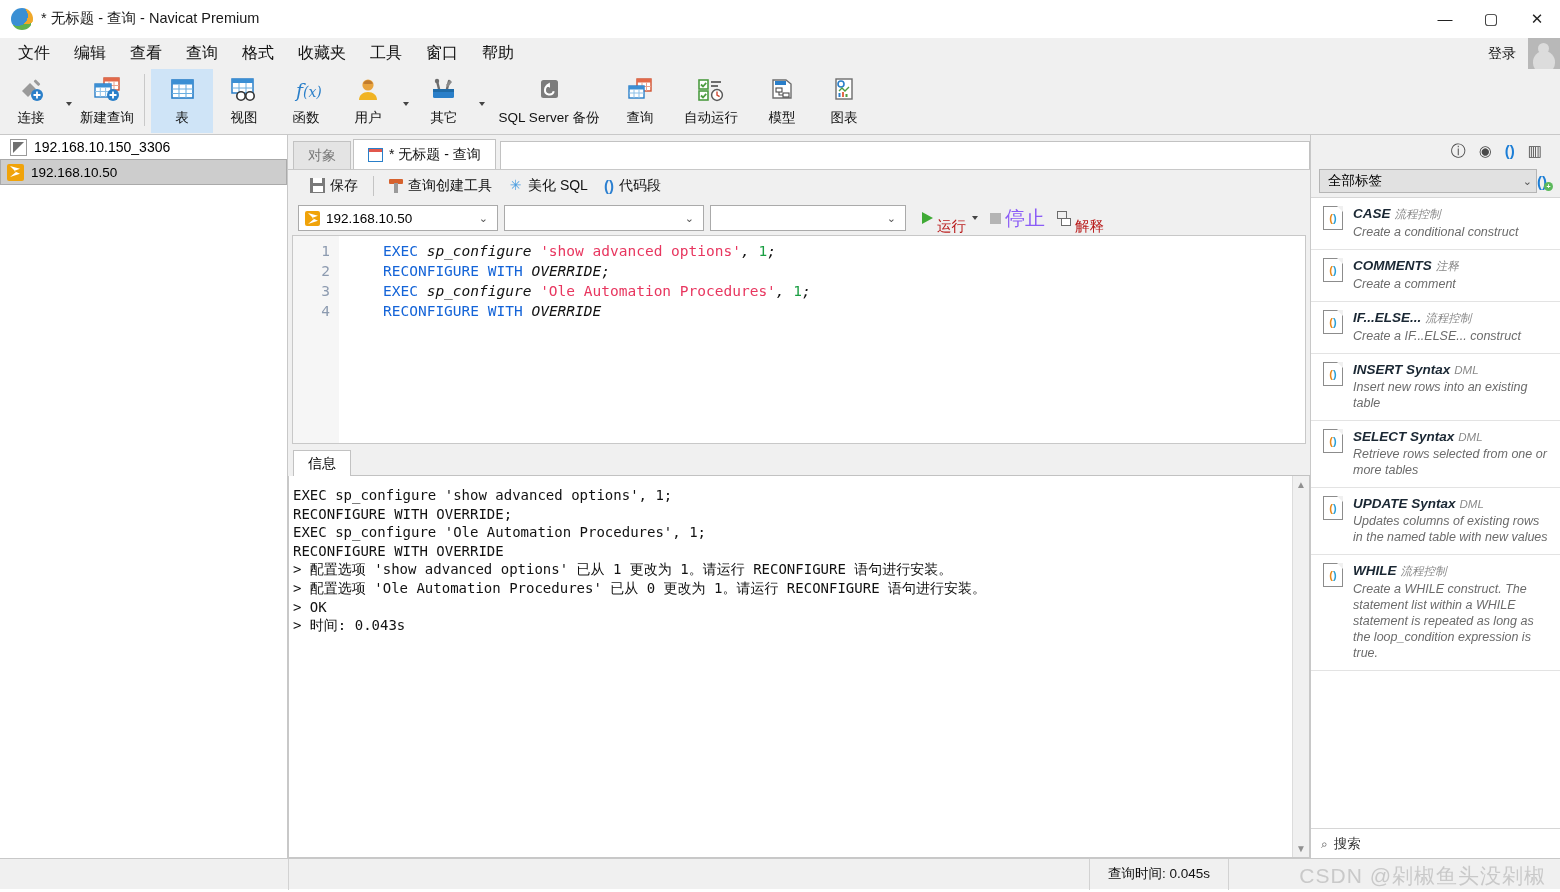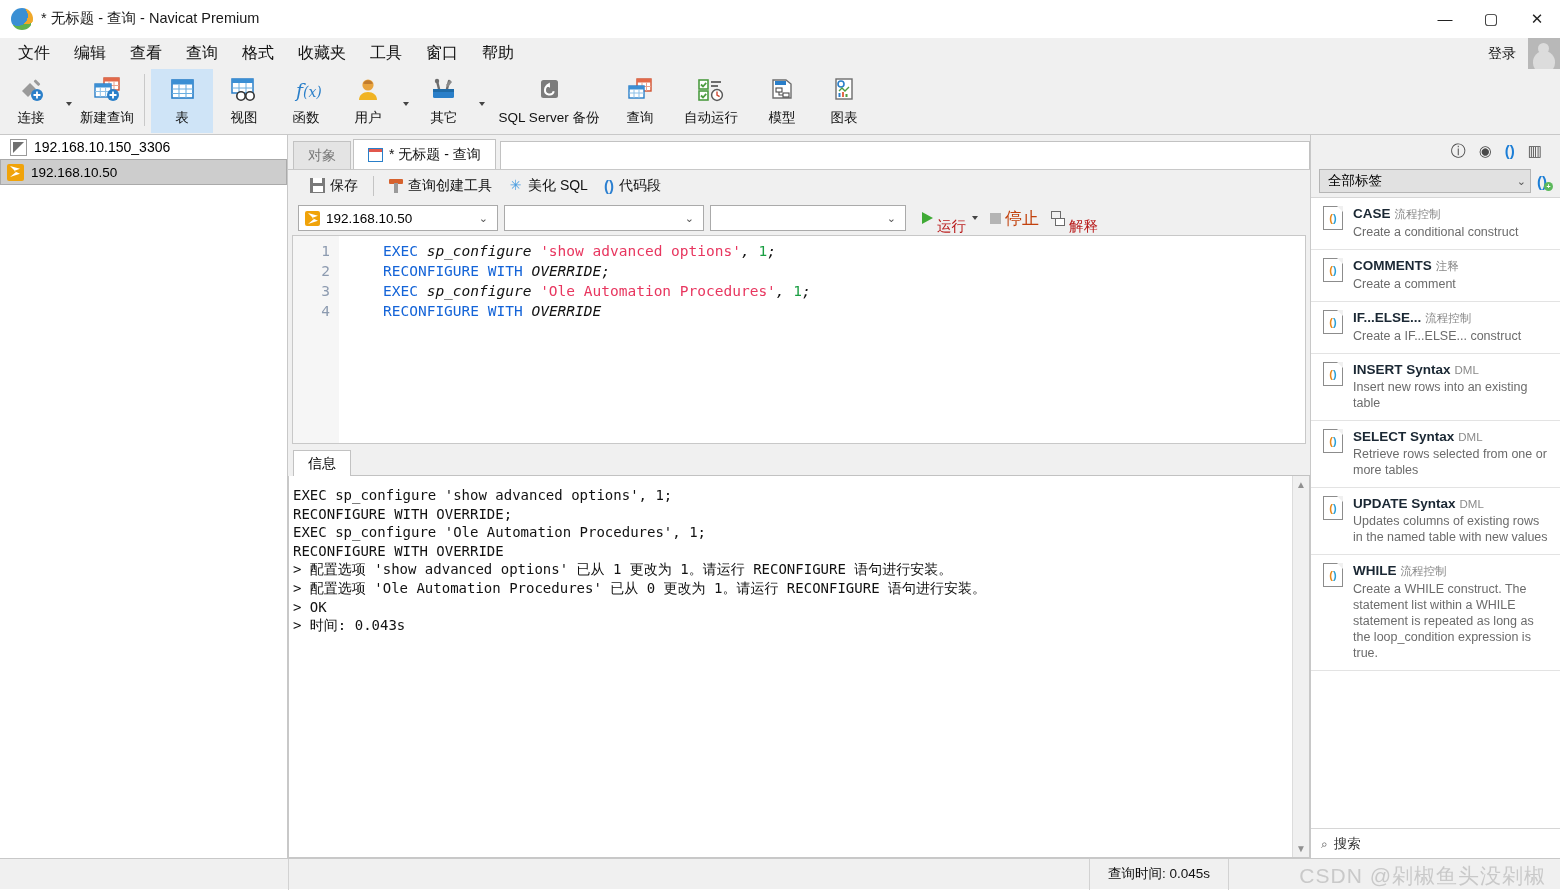--- a/index.html
+++ b/index.html
@@ -76,21 +76,21 @@
   .selrow{height:34px;background:#f0f0f0;display:flex;align-items:center;padding-left:10px;gap:6px;}
   .sel{height:26px;background:#fff;border:1px solid #aaa;display:flex;align-items:center;font-size:13.5px;padding:0 4px 0 6px;}
   .sel .cv{margin-left:auto;color:#555;font-size:11px;padding:0 5px;}
   .sel-db{width:200px;}
   .sel-2{width:200px;}
   .sel-3{width:196px;color:#999;}
   .runbar{display:flex;align-items:center;margin-left:10px;gap:4px;}
   .play{width:0;height:0;border-left:11px solid #3faa35;border-top:6.5px solid transparent;border-bottom:6.5px solid transparent;}
   .runtxt{font-size:14.5px;color:#b91c1c;margin-top:16px;}
   .stopsq{width:11px;height:11px;background:#b4b4b4;}
-  .stoptxt{font-size:17px;color:#c2410c;}
+  .stoptxt{font-size:20px;color:#8b5cf6;}
   .ic-expl{width:14px;height:14px;position:relative;}
   .ic-expl:before{content:"";position:absolute;left:0;top:0;width:8px;height:6px;border:1.3px solid #6b6b6b;}
   .ic-expl:after{content:"";position:absolute;left:4px;top:7px;width:8px;height:6px;border:1.3px solid #6b6b6b;background:#fff;}
   
   .editor{flex:1;background:#fff;border:1px solid #c8c8c8;margin:0 4px;display:flex;overflow:hidden;min-height:0;}
   .gutter{width:46px;background:#f6f6f6;padding-top:5px;text-align:right;}
   .gutter div{font-family:"DejaVu Sans Mono","Liberation Mono",monospace;font-size:14.5px;color:#8d9bb0;
       line-height:20px;padding-right:9px;}
   .code{flex:1;padding:5px 0 0 14px;font-family:"DejaVu Sans Mono","Liberation Mono",monospace;
       font-size:14.5px;line-height:20px;white-space:pre;}
@@ -108,36 +108,36 @@
   .msgtext{flex:1;padding:10px 0 0 4px;font-family:"DejaVu Sans Mono","Liberation Mono",monospace;
       font-size:14px;line-height:18.6px;white-space:pre;color:#111;}
   .vscroll{width:17px;background:#f0f0f0;border-left:1px solid #dcdcdc;display:flex;flex-direction:column;
       align-items:center;justify-content:space-between;padding:3px 0;}
   .arrw{font-size:10px;color:#909090;}
   
   .rightpanel{width:250px;background:#fff;border-left:1px solid #c8c8c8;display:flex;flex-direction:column;}
   .rp-icons{height:30px;display:flex;align-items:center;justify-content:flex-end;gap:13px;padding-right:18px;background:#f0f0f0;}
   .rp-ic{font-size:15px;color:#4a4a4a;line-height:1;}
   .rp-ic.on{color:#1c7ed6;font-weight:bold;}
-  .rp-filter{height:32px;display:flex;align-items:center;gap:6px;padding:0 8px;background:#f0f0f0;}
+  .rp-filter{height:32px;display:flex;align-items:center;padding:0 8px;background:#f0f0f0;}
   .rp-sel{flex:1;height:24px;background:#e1e1e1;border:1px solid #b5b5b5;display:flex;align-items:center;
       padding:0 4px 0 8px;font-size:13.5px;}
   .rp-sel .cv{margin-left:auto;color:#555;font-size:11px;}
   .rp-add{font-size:15px;color:#1c7ed6;font-weight:bold;position:relative;padding-right:5px;}
   .rp-add .plus{position:absolute;right:-1px;bottom:-1px;width:9px;height:9px;border-radius:50%;
       background:#5cb85c;color:#fff;font-size:7px;font-weight:bold;line-height:9px;text-align:center;}
   .rp-list{flex:1;overflow:hidden;border-top:1px solid #d6d6d6;}
   .snip{display:flex;padding:8px 10px 9px 12px;border-bottom:1px solid #e3e3e3;gap:10px;}
   .snip-ic{width:20px;height:24px;flex:none;border:1px solid #8c8c8c;background:#fff;position:relative;
       display:flex;align-items:center;justify-content:center;font-size:11px;font-weight:bold;}
   .snip-ic .l{color:#e8891a;}
   .snip-ic .r{color:#2b9fd6;}
   .snip-ic:after{content:"";position:absolute;right:-1px;top:-1px;border-left:6px solid transparent;
       border-top:6px solid #f0f0f0;}
-  .snip-txt{flex:1;min-width:0;}
+  .snip-txt{flex:1;min-width:0;font-style:italic;}
   .snip-title{font-size:13.5px;font-weight:bold;color:#1a2733;}
   .snip-tag{font-size:11.5px;font-weight:normal;color:#8a8a8a;margin-left:4px;}
   .snip-desc{font-size:12.5px;color:#6b6b6b;line-height:16px;margin-top:2px;}
   .rp-search{height:30px;border-top:1px solid #d6d6d6;display:flex;align-items:center;padding-left:10px;gap:6px;background:#fff;}
   .searchglyph{color:#666;font-size:12px;}
   .searchph{font-size:13.5px;color:#333;}
   
   .statusbar{height:31px;background:#f0f0f0;border-top:1px solid #c8c8c8;display:flex;align-items:center;}
   .sb-cell{height:100%;display:flex;align-items:center;justify-content:center;font-size:13.5px;color:#111;}
   .sb-div{width:1px;height:31px;background:#d2d2d2;}

